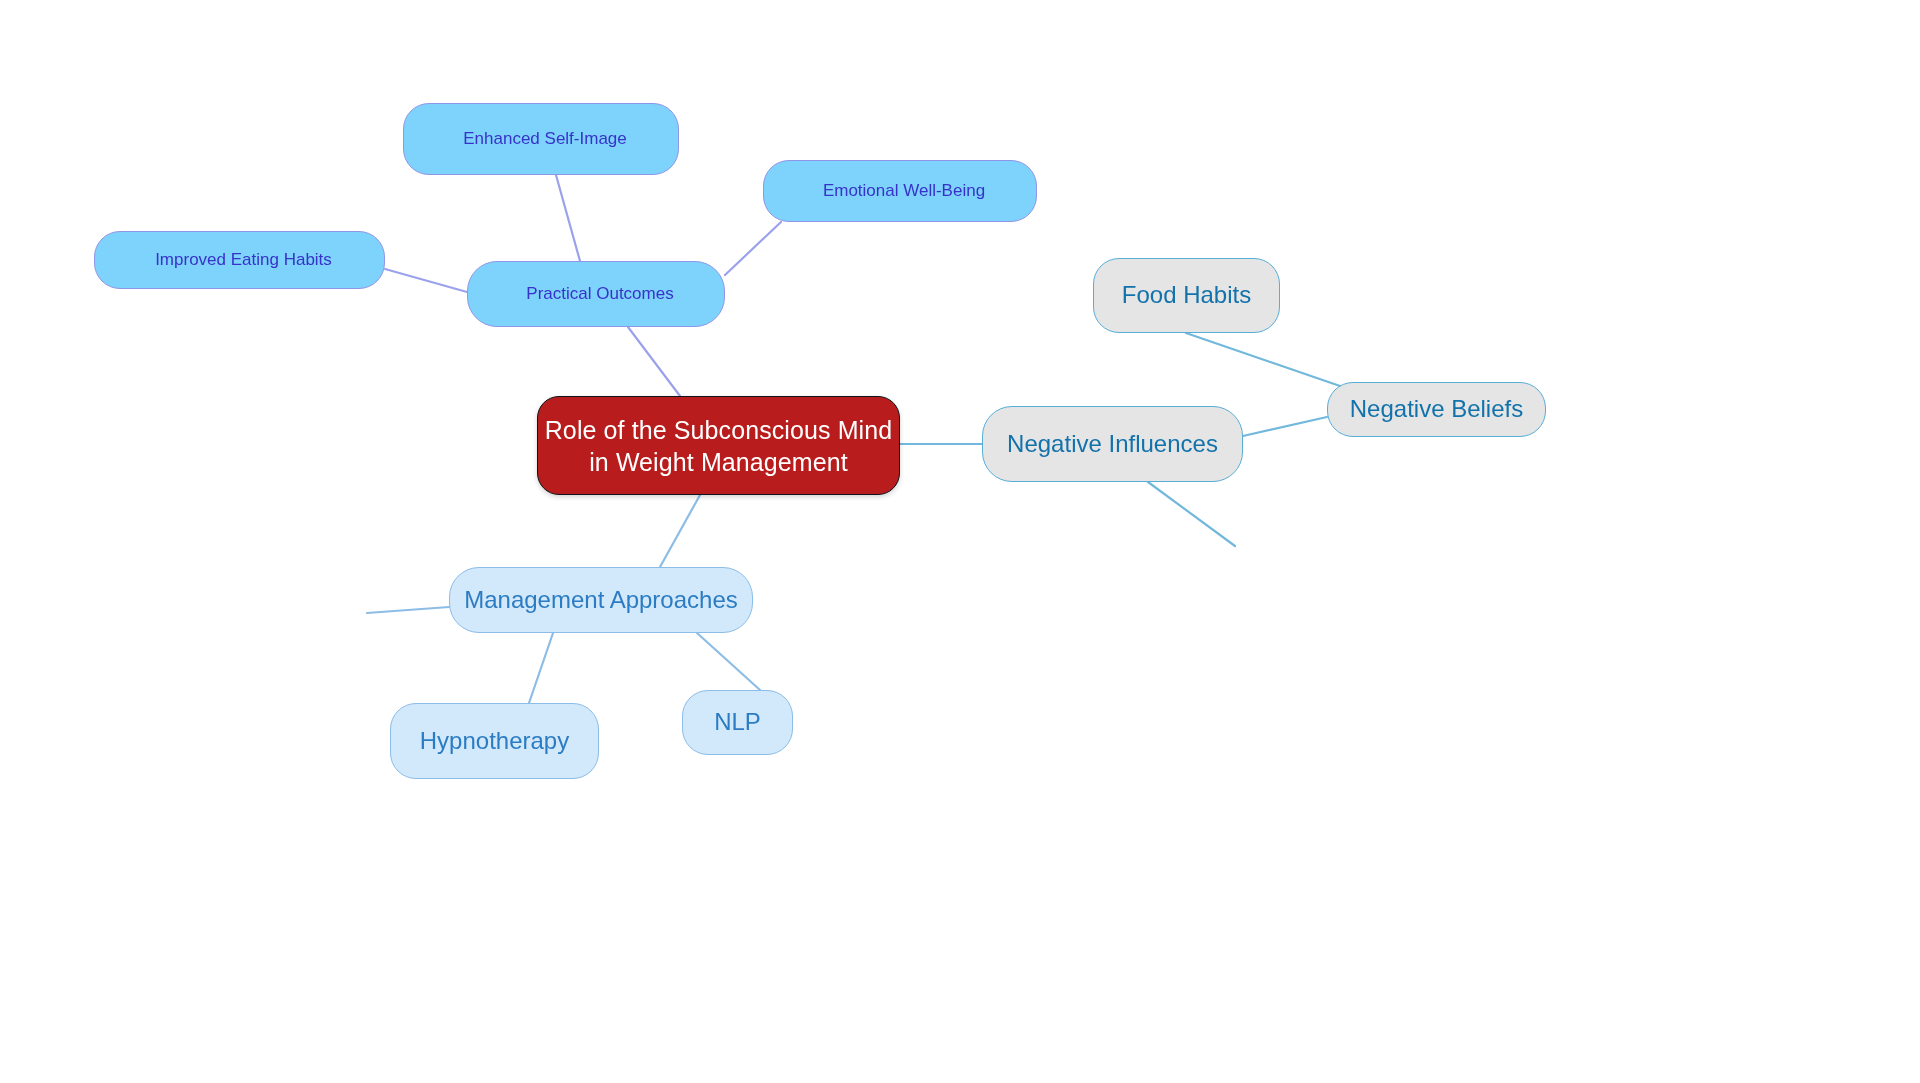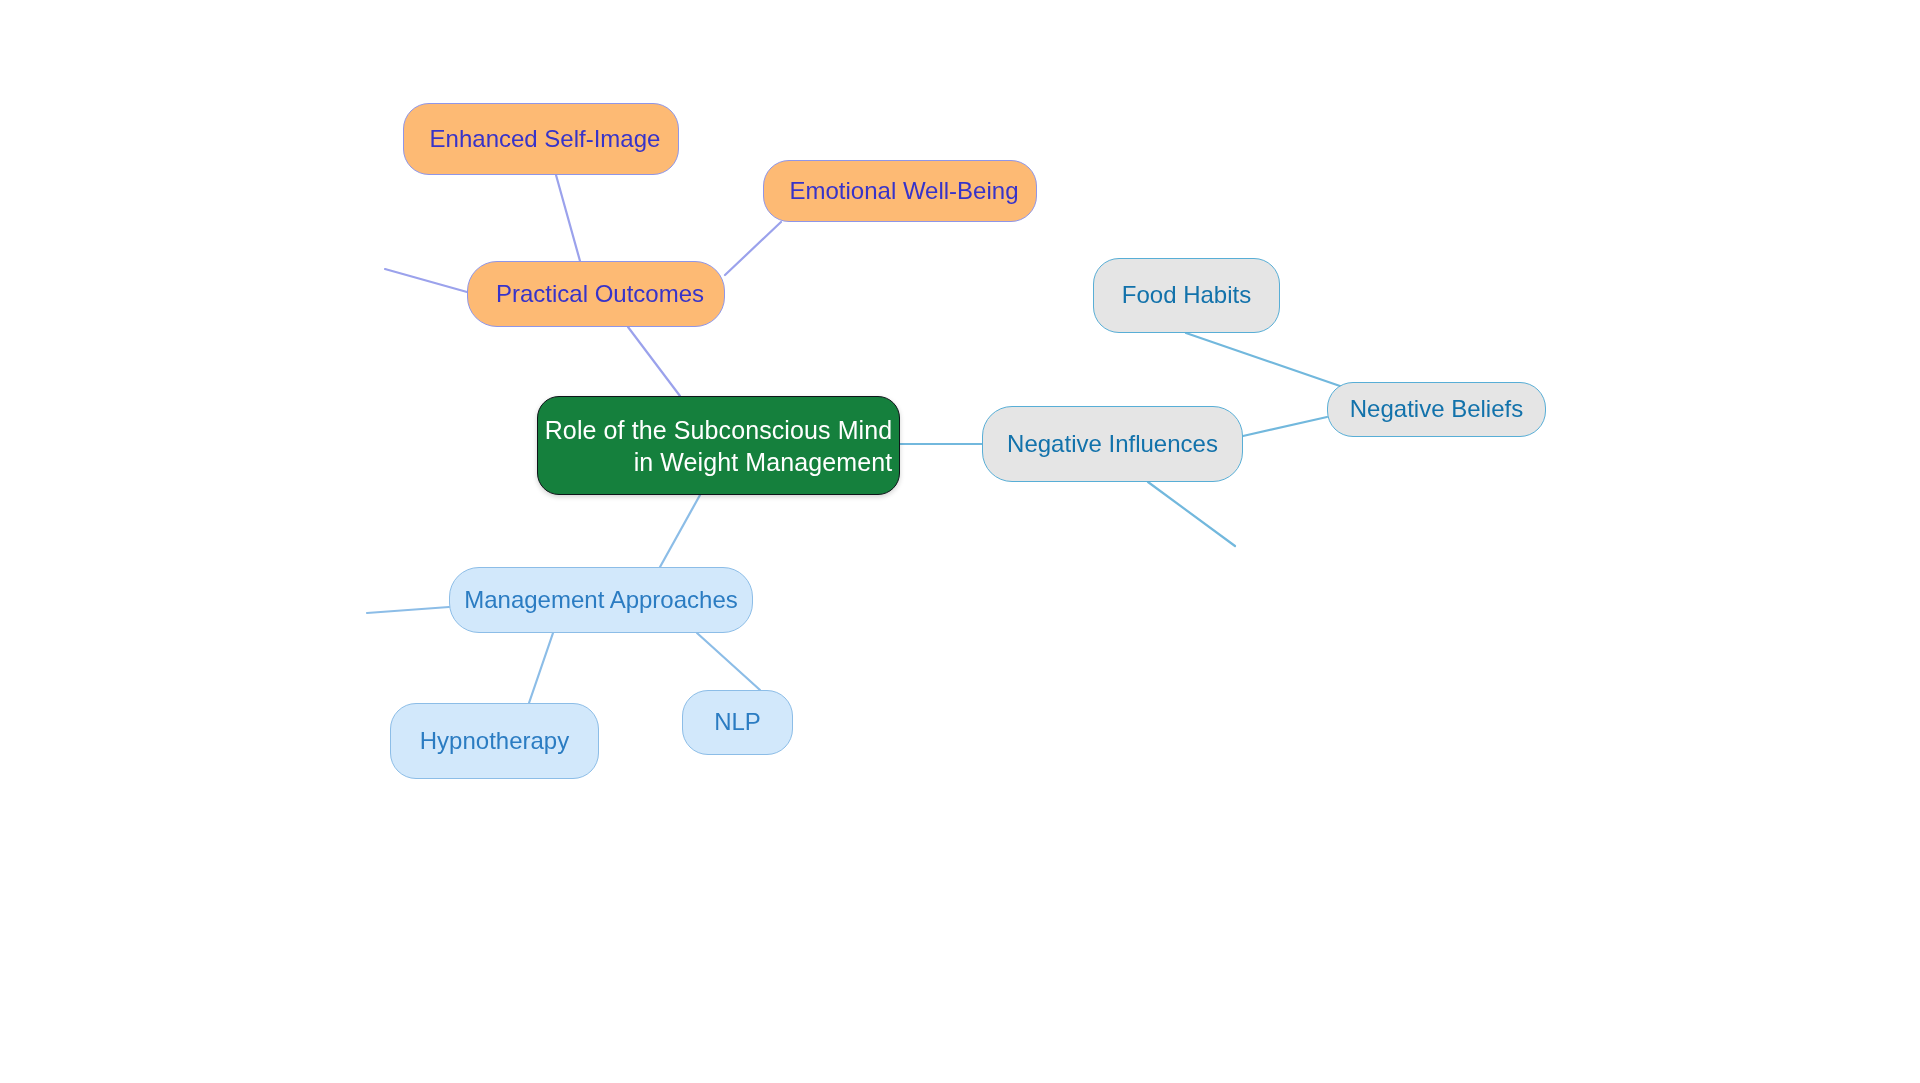--- a/index.html
+++ b/index.html
@@ -34,36 +34,35 @@
     justify-content: center;
     text-align: center;
     border-style: solid;
     border-width: 1.5px;
     white-space: pre-line;
     line-height: 1.28;
     user-select: none;
   }
   
   .node.root {
-    background: #15803d;
+    background: #b91c1c;
     border-color: #0e1419;
     color: #ffffff;
     border-radius: 22px;
     font-size: 25px;
     letter-spacing: 0.1px;
     box-shadow: 0 2px 5px rgba(0,0,0,0.18);
-    text-align: right;
   }
   
   .node.lav {
-    background: #fdba74;
+    background: #7dd3fc;
     border-color: #8f96e8;
     color: #3733c9;
     border-radius: 26px;
-    font-size: 24px;
+    font-size: 17px;
     padding-left: 8px;
   }
   .node.lav.branch { border-radius: 30px; }
   
   .node.blu {
     background: #e5e5e5;
     border-color: #58aed6;
     color: #1272ab;
     border-radius: 26px;
     font-size: 24px;
@@ -98,20 +97,21 @@
       <line x1="553" y1="633" x2="529" y2="703" stroke="#8cbde7" stroke-width="2.2" stroke-linecap="round"></line>
       <line x1="697" y1="633" x2="760" y2="690" stroke="#8cbde7" stroke-width="2.2" stroke-linecap="round"></line>
     </svg>
 
   <div class="node root" style="left: 537px; top: 396px; width: 363px; height: 99px;">Role of the Subconscious Mind
 in Weight Management</div>
 
   <div class="node lav branch" style="left: 467px; top: 261px; width: 258px; height: 66px;">Practical Outcomes</div>
   <div class="node lav" style="left: 403px; top: 103px; width: 276px; height: 72px;">Enhanced Self-Image</div>
   <div class="node lav" style="left: 763px; top: 160px; width: 274px; height: 62px;">Emotional Well-Being</div>
+  <div class="node lav" style="left: 94px; top: 231px; width: 291px; height: 58px;">Improved Eating Habits</div>
 
   <div class="node blu branch" style="left: 982px; top: 406px; width: 261px; height: 76px;">Negative Influences</div>
   <div class="node blu" style="left: 1093px; top: 258px; width: 187px; height: 75px;">Food Habits</div>
   <div class="node blu" style="left: 1327px; top: 382px; width: 219px; height: 55px;">Negative Beliefs</div>
 
   <div class="node lblu branch" style="left: 449px; top: 567px; width: 304px; height: 66px;">Management Approaches</div>
   <div class="node lblu" style="left: 390px; top: 703px; width: 209px; height: 76px;">Hypnotherapy</div>
   <div class="node lblu" style="left: 682px; top: 690px; width: 111px; height: 65px;">NLP</div>
 
 </div>

